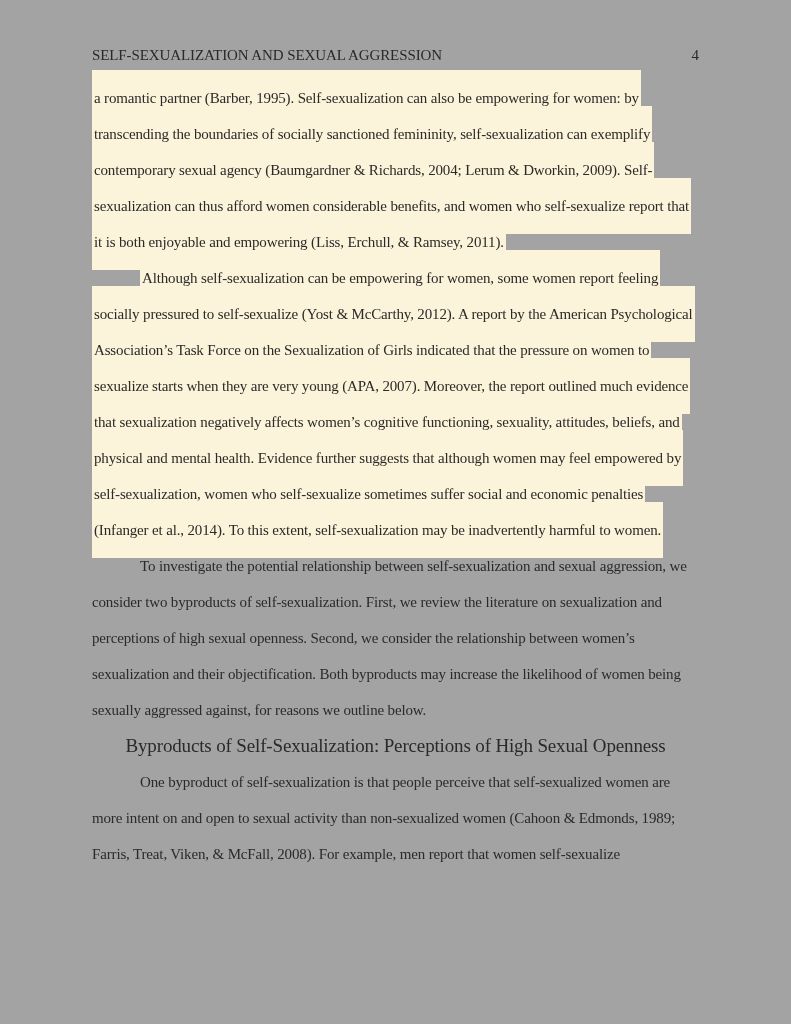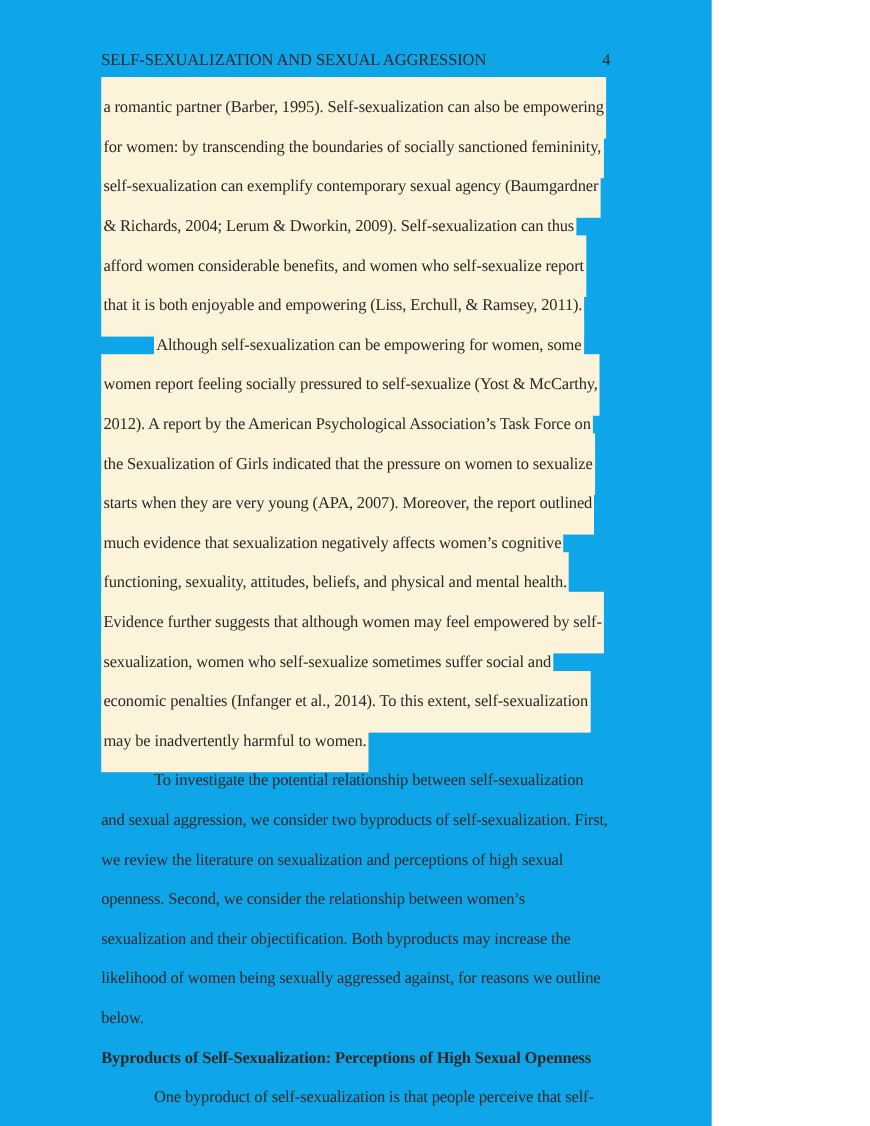--- a/index.html
+++ b/index.html
@@ -3,23 +3,23 @@
   <meta charset="utf-8">
   <title>Manuscript Page</title>
   <style>
     * { box-sizing: border-box; }
     html, body {
       margin: 0;
       padding: 0;
       background: #ffffff;
     }
     .page {
-      width: 647px;
+      width: 791px;
       height: 1024px;
-      background: #0ea5e9;
+      background: #a3a3a3;
       font-family: "Liberation Serif", "DejaVu Serif", serif;
       color: #2b2a28;
       padding: 46px 92px 0 92px;
       overflow: hidden;
       position: relative;
     }
     .page-header {
       display: flex;
       justify-content: space-between;
       align-items: baseline;
@@ -33,23 +33,24 @@
       letter-spacing: -0.15px;
     }
     .para {
       margin: 0;
       line-height: 36px;
       text-align: left;
     }
     .indent { text-indent: 48px; font-family: Liberation Serif, serif; }
     .heading {
       margin: 0;
-      font-size: 15px;
-      font-weight: bold;
+      font-size: 19px;
+      font-weight: normal;
       line-height: 36px;
+      text-align: center;
     }
     .hl {
       background: #fbf3da;
       padding: 20px 2px;
       -webkit-box-decoration-break: clone;
       box-decoration-break: clone;
     }
   </style>
 </head>
 <body>

